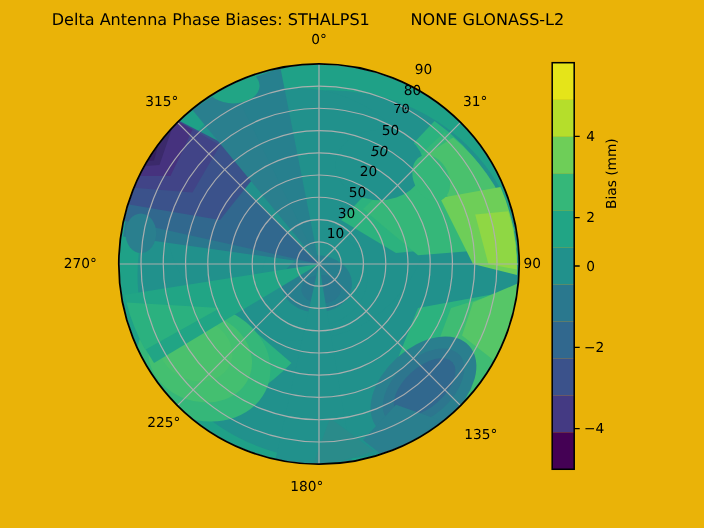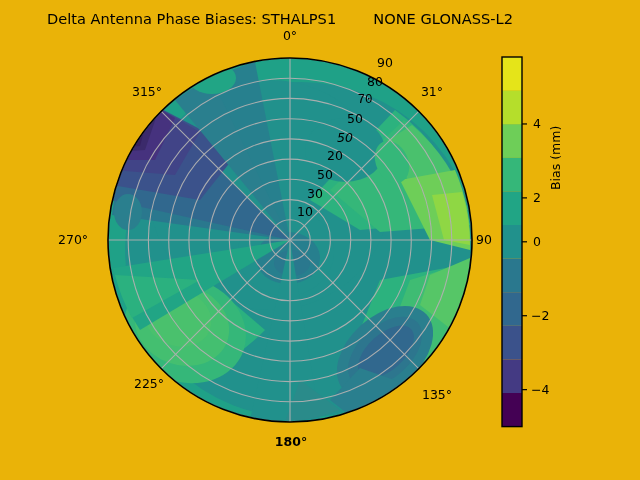--- a/index.html
+++ b/index.html
@@ -165,21 +165,21 @@
       </g>
     </g>
 
     <circle cx="290" cy="240" r="182" fill="none" stroke="#000000" stroke-width="1.6"></circle>
   </svg>
 
   <div class="ang-label" style="left:268px; top:28px;  width:44px;">0°</div>
   <div class="ang-label" style="left:407px; top:84px;  width:50px;">31°</div>
   <div class="ang-label" style="left:476px; top:232px; width:30px; text-align:left;">90</div>
   <div class="ang-label" style="left:410px; top:376px; width:54px;margin-top:11px;">135°</div>
-  <div class="ang-label" style="left:266px; top:434px; width:50px;font-weight:bold;">180°</div>
+  <div class="ang-label" style="left:254px; top:434px; width:50px;">180°</div>
   <div class="ang-label" style="left:122px; top:376px; width:54px;">225°</div>
   <div class="ang-label" style="left:58px;  top:232px; width:50px; text-align:left;">270°</div>
   <div class="ang-label" style="left:120px; top:84px;  width:54px;">315°</div>
 
   <div class="rad-label" style="left:290px; top:204px; width:30px;">10</div>
   <div class="rad-label" style="left:300px; top:186px; width:30px;">30</div>
   <div class="rad-label" style="left:310px; top:167px; width:30px;">50</div>
   <div class="rad-label" style="left:320px; top:148px; width:30px;">20</div>
   <div class="rad-label" style="left:330px; top:130px; width:30px;font-style:italic;">50</div>
   <div class="rad-label" style="left:340px; top:111px; width:30px;">50</div>

